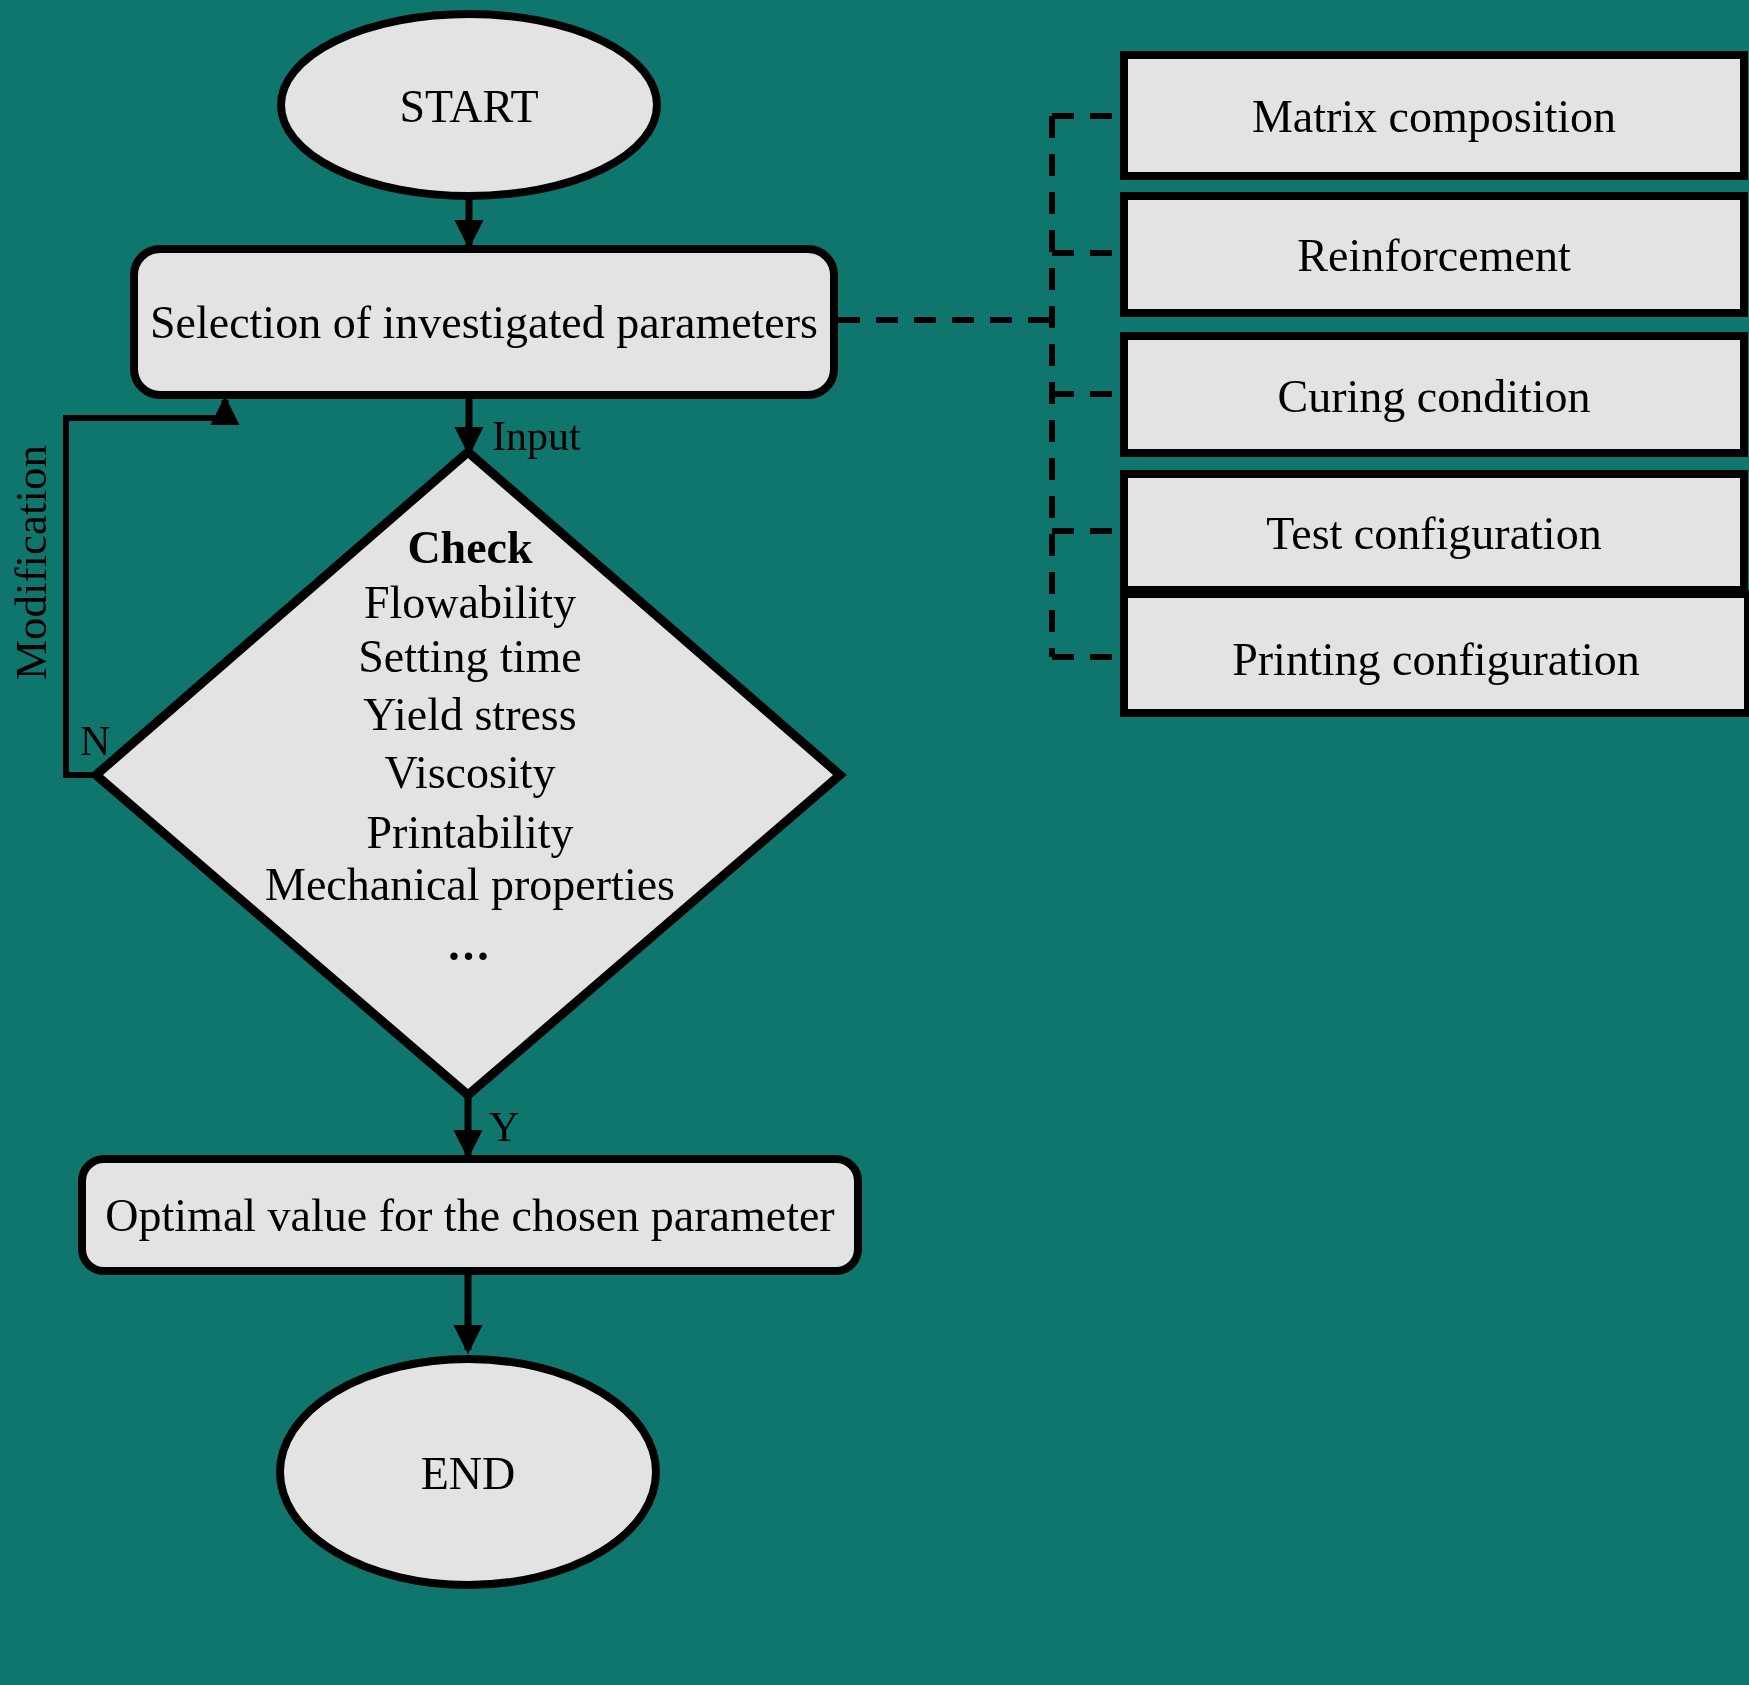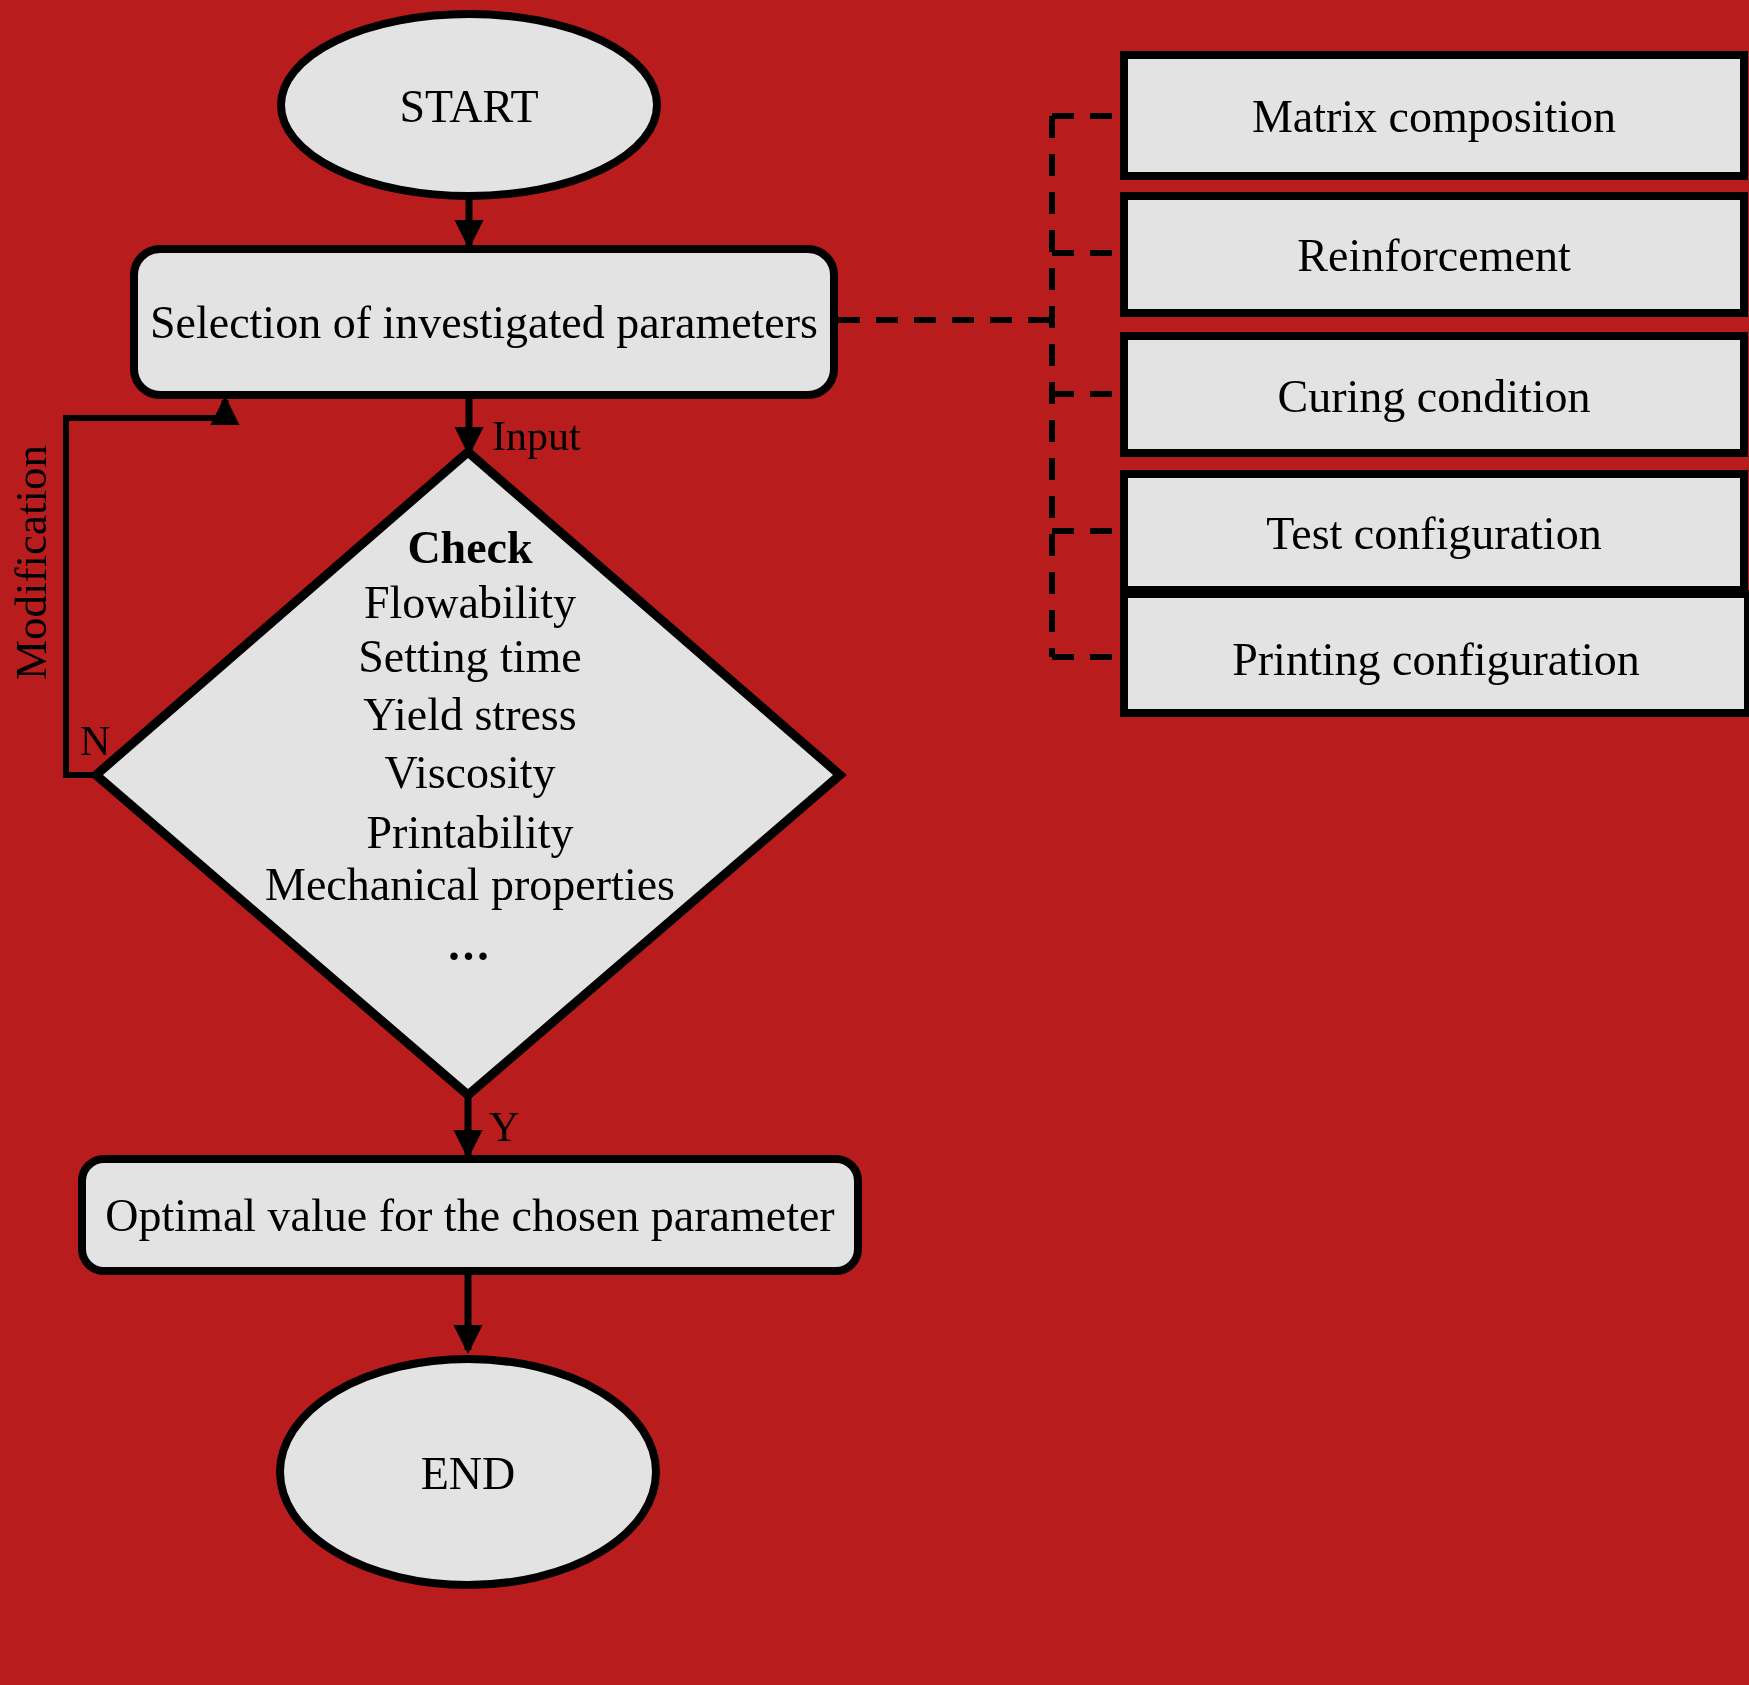--- a/index.html
+++ b/index.html
@@ -4,21 +4,21 @@
 <style>
   html, body {
     margin: 0;
     padding: 0;
     background: #ffffff;
   }
   #page {
     position: relative;
     width: 1749px;
     height: 1685px;
-    background: #b91c1c;
+    background: #0f766e;
     overflow: hidden;
     font-family: "Liberation Serif", "DejaVu Serif", serif;
   }
   svg.canvas {
     position: absolute;
     top: 0;
     left: 0;
     width: 1749px;
     height: 1685px;
   }

